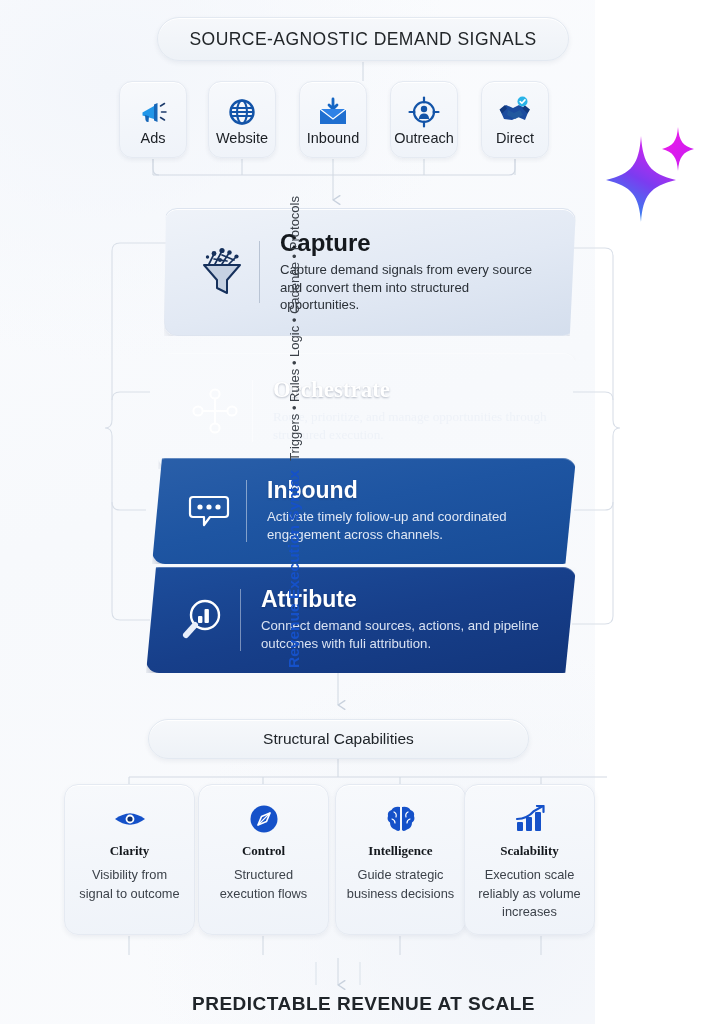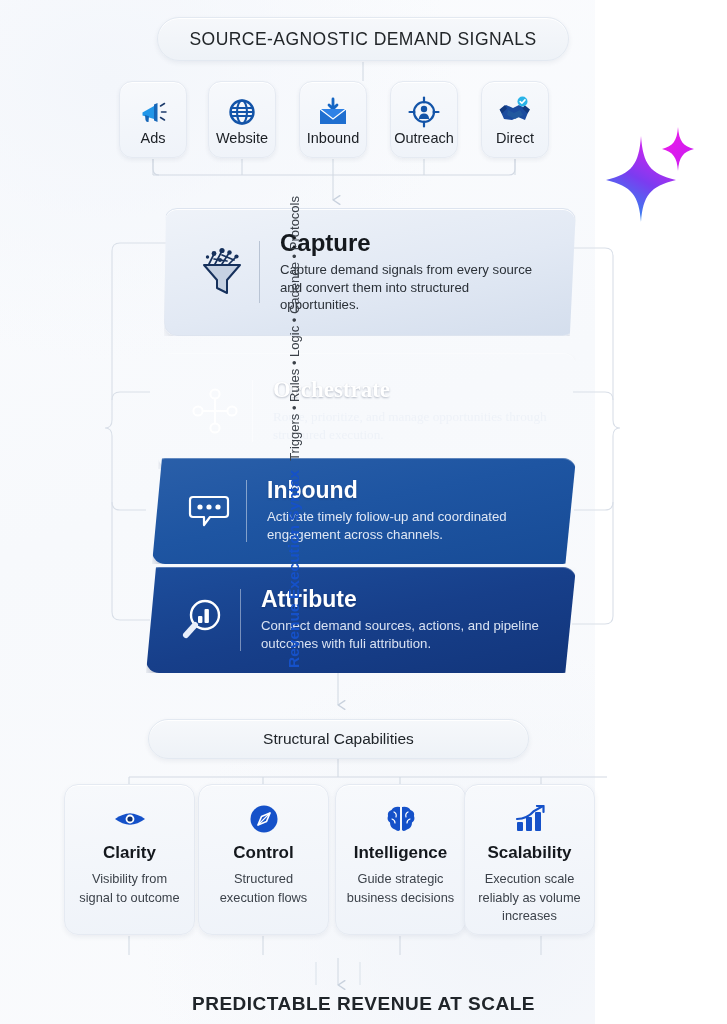--- a/index.html
+++ b/index.html
@@ -130,21 +130,21 @@
   .cap-card {
     position: absolute; top: 0; width: 131px; height: 151px;
     border-radius: 14px;
     background: linear-gradient(175deg, #f7f9fc 0%, #eff3f9 100%);
     border: 1px solid #e5eaf2;
     box-shadow: 0 2px 5px rgba(40,60,90,.07), inset 0 1px 0 #fff;
     display: flex; flex-direction: column; align-items: center;
     padding-top: 18px;
   }
   .cap-card .glyph { height: 32px; display: flex; align-items: center; justify-content: center; }
-  .cap-card .cap-title { margin-top: 8px; font-size: 17px; font-weight: bold; color: #14181d; }
+  .cap-card .cap-title { margin-top: 8px; font-size: 13px; font-weight: bold; color: #14181d; font-family: Liberation Serif, serif; }
   .cap-card .cap-desc { margin-top: 7px; font-size: 12.8px; line-height: 1.45; color: #3c424a; text-align: center; padding: 0 9px; }
 
   
   #bottom-title {
     position: absolute; left: 0; top: 993px; width: 727px;
     text-align: center; font-size: 19px; font-weight: bold;
     letter-spacing: .5px; color: #20252a;
   }
 
   

